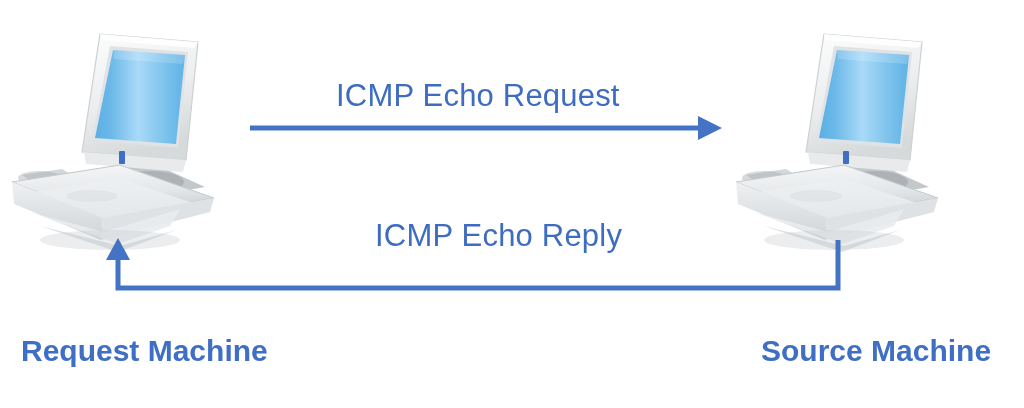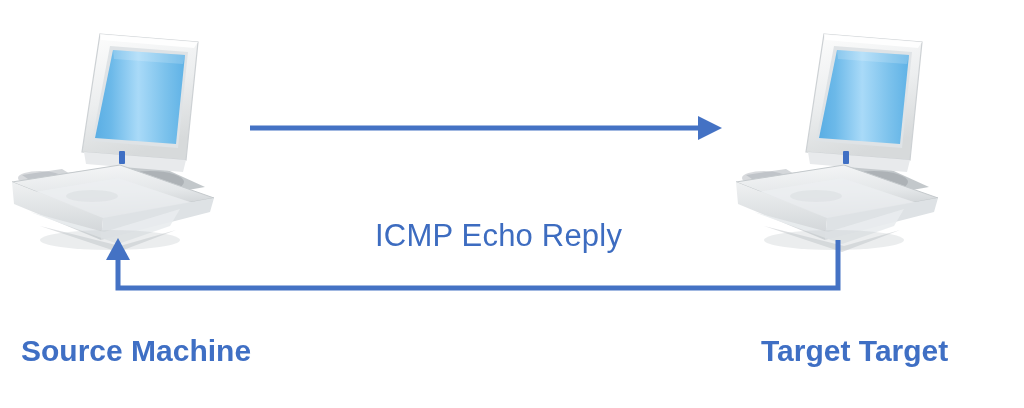--- a/index.html
+++ b/index.html
@@ -180,20 +180,21 @@
       <line x1="250" y1="128" x2="700" y2="128" stroke="#4472c4" stroke-width="5"></line>
       <polygon points="698,116 722,128 698,140" fill="#4472c4"></polygon>
     </g>
 
     <g>
       <path d="M 838 240 L 838 288 L 118 288 L 118 258" fill="none" stroke="#4472c4" stroke-width="5" stroke-linejoin="miter" stroke-linecap="butt"></path>
       <polygon points="106,260 118,238 130,260" fill="#4472c4"></polygon>
     </g>
   </svg>
 
+  <div class="flow-label" id="request-label">ICMP Echo Request</div>
 
   <div class="flow-label" id="reply-label">ICMP Echo Reply</div>
 
-  <div class="machine-label" id="source-label">Source Machine</div>
-
-  <div class="machine-label" id="target-label">Target Target</div>
+  <div class="machine-label" id="source-label">Request Machine</div>
+
+  <div class="machine-label" id="target-label">Source Machine</div>
 
 </div>
 
 </body></html>

